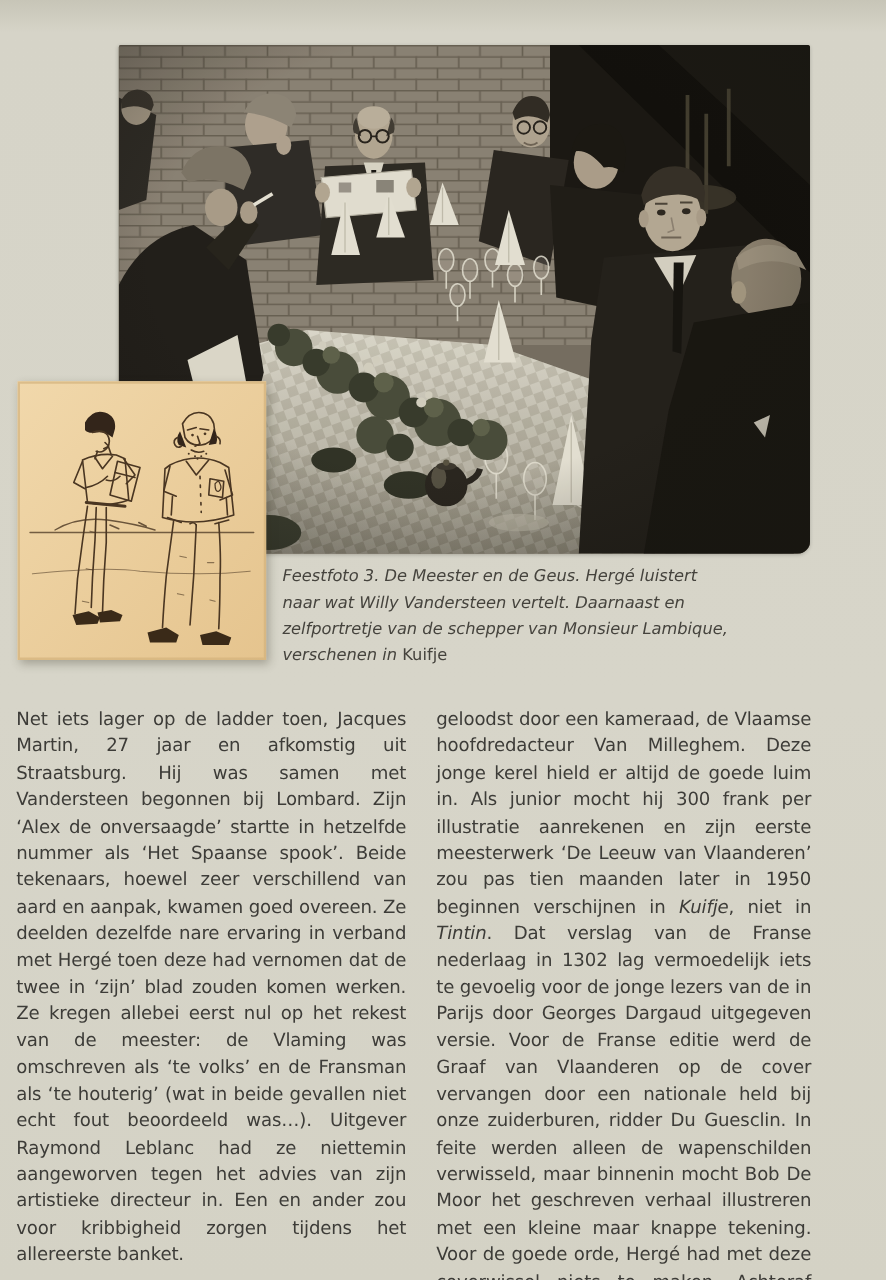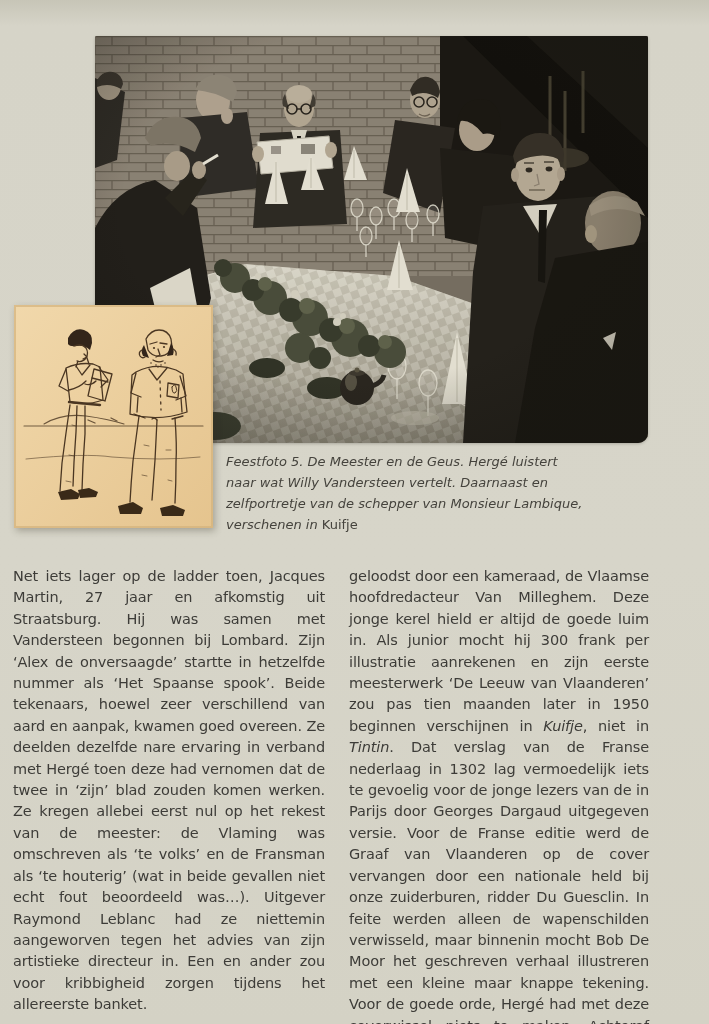--- a/index.html
+++ b/index.html
@@ -315,21 +315,21 @@
         <path d="M161 113 q2 28 1 44 q0 22 -1 41"></path>
         <path d="M143 115 l-2 40 l-3 40"></path>
         <path d="M143 115 q-2 -3 -5 -1"></path>
         <path d="M130 140 l5 1 M128 170 l5 1 M152 145 l5 0 M154 175 l4 1" opacity=".6" stroke-width="1"></path>
         <path d="M104 201 l15 -4 l10 6 l-2 6 l-21 0 z" fill="#3a2a18" stroke="none"></path>
         <path d="M146 203 l13 -3 l12 5 l-2 6 l-21 0 z" fill="#3a2a18" stroke="none"></path>
       </g>
     </svg>
   </div>
 
-  <p class="caption"><i>Feestfoto 5. De Meester en de Geus. Hergé luistert naar wat Willy Vandersteen vertelt. Daarnaast en zelfportretje van de schepper van Monsieur Lambique, verschenen in </i><span>Kuifje</span></p>
+  <p class="caption"><i>Feestfoto 3. De Meester en de Geus. Hergé luistert naar wat Willy Vandersteen vertelt. Daarnaast en zelfportretje van de schepper van Monsieur Lambique, verschenen in </i><span>Kuifje</span></p>
 
   <div class="columns">
     <div class="col col-left">
         <p class="para"><span>Net iets lager op de ladder toen, Jacques Martin, 27 jaar en afkomstig uit Straatsburg. Hij was samen met Vandersteen begonnen bij Lombard. Zijn ‘Alex de onversaagde’ startte in hetzelfde nummer als ‘Het Spaanse spook’. Beide tekenaars, hoewel zeer verschillend van aard en aanpak, kwamen goed overeen. Ze deelden dezelfde nare ervaring in verband met Hergé toen deze had vernomen dat de twee in ‘zijn’ blad zouden komen werken. Ze kregen allebei eerst nul op het rekest van de meester: de Vlaming was omschreven als ‘te volks’ en de Fransman als ‘te houterig’ (wat in beide gevallen niet echt fout beoordeeld was…). Uitgever Raymond Leblanc had ze niettemin aangeworven tegen het advies van zijn artistieke directeur in. Een en ander zou voor kribbigheid zorgen tijdens het allereerste banket.</span></p>
       </div>
     <div class="col col-right">
         <p class="para"><span>geloodst door een kameraad, de Vlaamse hoofdredacteur Van Milleghem. Deze jonge kerel hield er altijd de goede luim in. Als junior mocht hij 300 frank per illustratie aanrekenen en zijn eerste meesterwerk ‘De Leeuw van Vlaanderen’ zou pas tien maanden later in 1950 beginnen verschijnen in </span><i>Kuifje</i><span>, niet in </span><i>Tintin</i><span>. Dat verslag van de Franse nederlaag in 1302 lag vermoedelijk iets te gevoelig voor de jonge lezers van de in Parijs door Georges Dargaud uitgegeven versie. Voor de Franse editie werd de Graaf van Vlaanderen op de cover vervangen door een nationale held bij onze zuiderburen, ridder Du Guesclin. In feite werden alleen de wapenschilden verwisseld, maar binnenin mocht Bob De Moor het geschreven verhaal illustreren met een kleine maar knappe tekening. Voor de goede orde, Hergé had met deze coverwissel niets te maken. Achteraf oordeelde hij zelfs dat de gevonden oplossing ‘eerder ongelukkig’ was geweest.</span></p>
       </div>
   </div>
 

